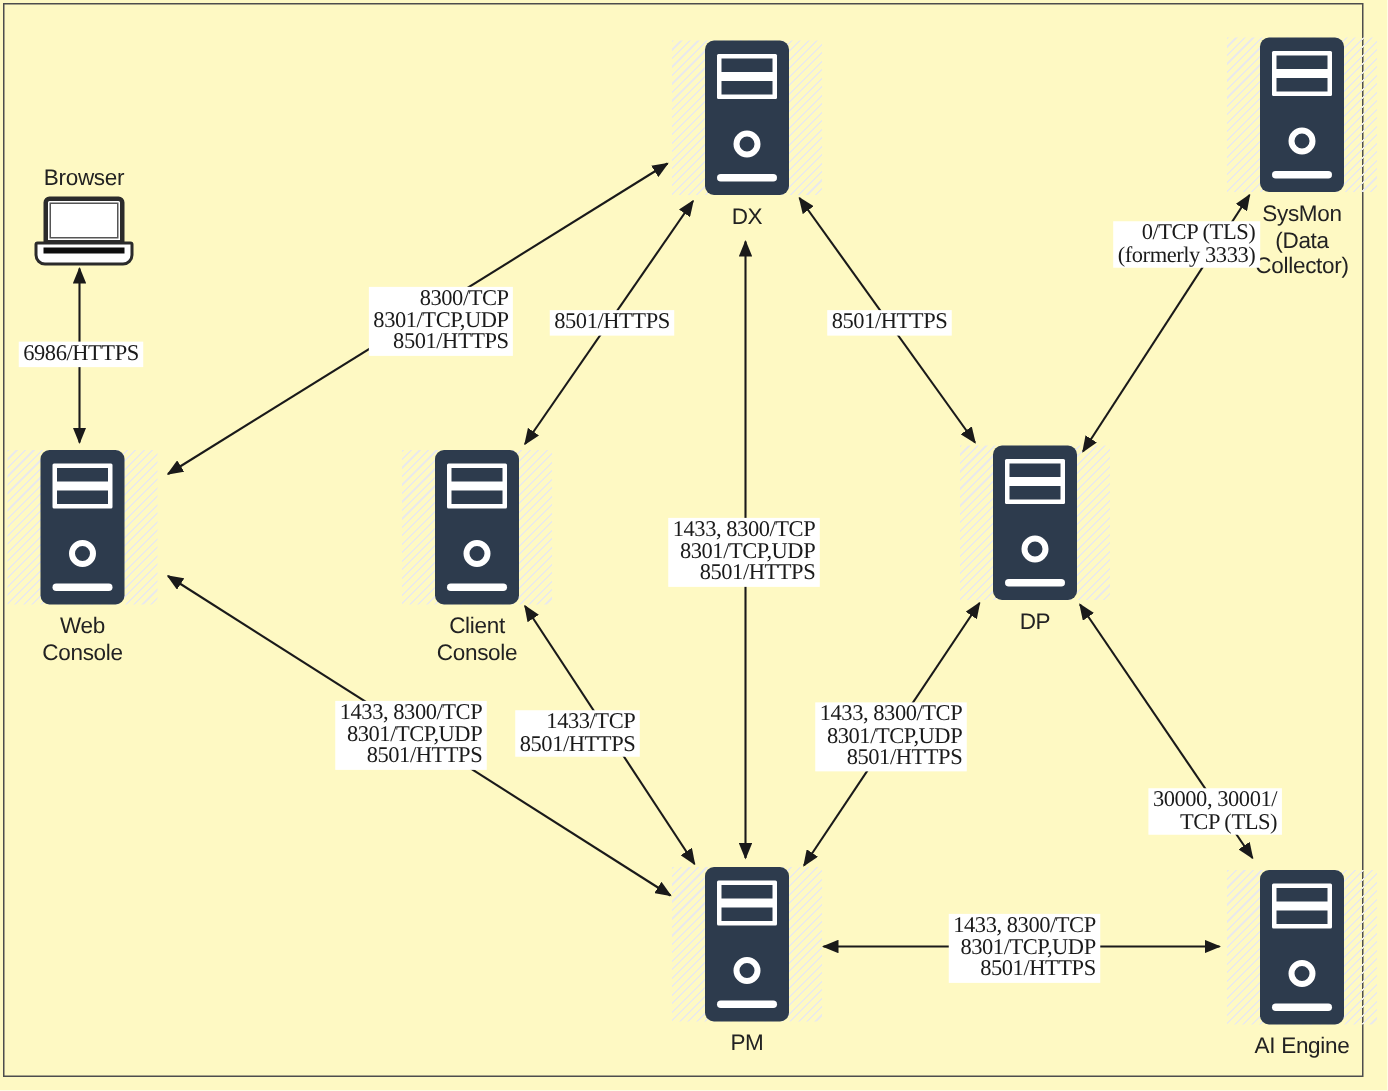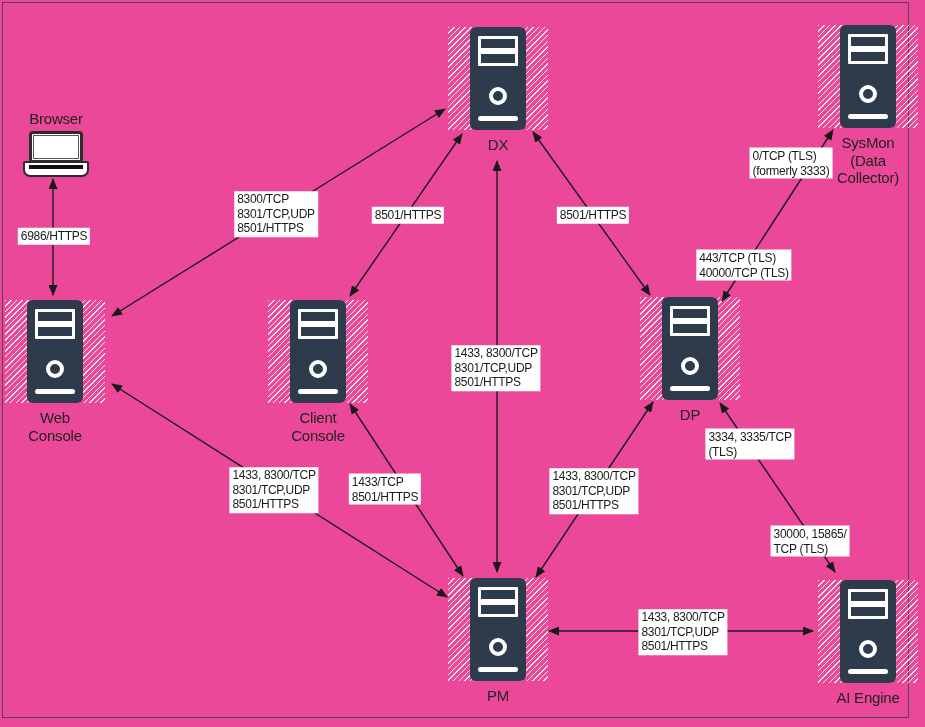--- a/index.html
+++ b/index.html
@@ -1,17 +1,17 @@
 <!DOCTYPE html>
 <html><head>
 <meta charset="utf-8">
 <style>
   html,body{margin:0;padding:0;background:#fff;}
   .canvas{
-    position:relative;width:925px;height:727px;background:#ec4899;overflow:hidden;
+    position:relative;width:925px;height:727px;background:#fef9c3;overflow:hidden;
     font-family:"Liberation Sans",sans-serif;color:#262626;
   }
   .page-border{
     position:absolute;left:2px;top:2px;width:907px;height:716px;
     border:1px solid #4d4d4d;box-sizing:border-box;z-index:0;
   }
   
   .node{position:absolute;width:100px;z-index:1;}
   .hatch{
     position:absolute;left:0;top:0;width:100px;height:103px;
@@ -47,23 +47,24 @@
     position:absolute;left:0;bottom:0;width:62px;height:12px;background:#fff;
     border:2px solid #2b2b2b;border-radius:2px 2px 7px 7px;
   }
   .lt-keys{position:absolute;left:4px;right:4px;top:2px;height:4px;background:#0d0d0d;}
   
   .edges{position:absolute;left:0;top:0;z-index:2;}
   .edges line{stroke:#1a1a1a;stroke-width:1.4;}
   
   .edge-label{
     position:absolute;transform:translate(-50%,-50%);z-index:3;
-    background:#ffffff;padding:1px 3px;text-align:left;
-    font-size:12px;line-height:14.5px;letter-spacing:-0.3px;color:#1a1a1a;
+    background:#ffffff;padding:1px 3px;text-align:right;
+    font-size:15px;line-height:14.5px;letter-spacing:-0.3px;color:#1a1a1a;
     white-space:pre-line;
+    font-family:Liberation Serif, serif;
   }
 </style>
 </head>
 <body>
 
 <div class="canvas">
   <div class="page-border"></div>
 
   <svg class="edges" width="925" height="727">
     <defs>
@@ -164,40 +165,36 @@
     <div class="hatch"></div>
     <div class="server">
       <div class="bays"></div>
       <div class="power"></div>
       <div class="slot"></div>
     </div>
     <div class="node-label">AI Engine</div>
   </div>
 
   <div class="edge-label" style="left:54px;top:236px">6986/HTTPS</div>
-  <div class="edge-label" style="left:276px;top:214px">8300/TCP
+  <div class="edge-label" style="left:294px;top:214px">8300/TCP
 8301/TCP,UDP
 8501/HTTPS</div>
   <div class="edge-label" style="left:408px;top:215px">8501/HTTPS</div>
   <div class="edge-label" style="left:593px;top:215px">8501/HTTPS</div>
   <div class="edge-label" style="left:496px;top:368px">1433, 8300/TCP
 8301/TCP,UDP
 8501/HTTPS</div>
   <div class="edge-label" style="left:791px;top:163px">0/TCP (TLS)
 (formerly 3333)</div>
-  <div class="edge-label" style="left:744px;top:265px">443/TCP (TLS)
-40000/TCP (TLS)</div>
   <div class="edge-label" style="left:274px;top:490px">1433, 8300/TCP
 8301/TCP,UDP
 8501/HTTPS</div>
   <div class="edge-label" style="left:385px;top:489px">1433/TCP
 8501/HTTPS</div>
   <div class="edge-label" style="left:594px;top:491px">1433, 8300/TCP
 8301/TCP,UDP
 8501/HTTPS</div>
-  <div class="edge-label" style="left:750px;top:444px">3334, 3335/TCP
-(TLS)</div>
-  <div class="edge-label" style="left:810px;top:541px">30000, 15865/
+  <div class="edge-label" style="left:810px;top:541px">30000, 30001/
 TCP (TLS)</div>
   <div class="edge-label" style="left:683px;top:632px">1433, 8300/TCP
 8301/TCP,UDP
 8501/HTTPS</div>
 </div>
 
 </body></html>

